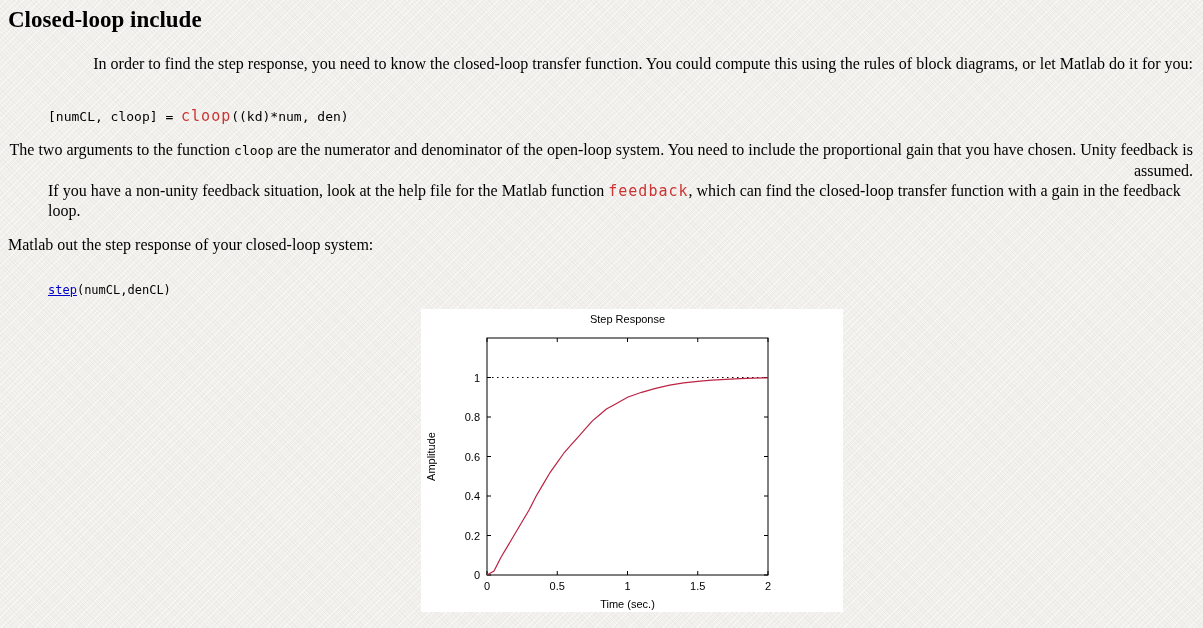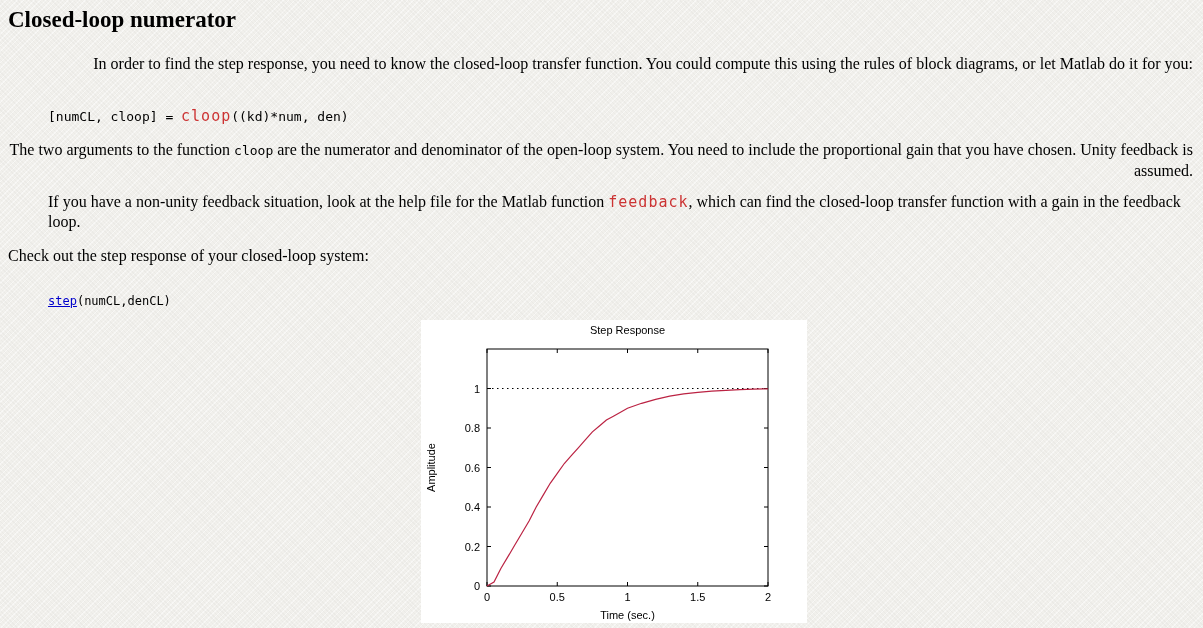--- a/index.html
+++ b/index.html
@@ -14,42 +14,42 @@
   }
   .h1{
     margin:6px 0 0 8px;
     font-size:23px;font-weight:bold;line-height:28px;
     font-family:"Liberation Serif", serif;
   }
   .p{margin:0 10px 0 8px;line-height:20px;}
   .p1{margin-top:20px;text-align:right;}
   .codeline{margin:34px 0 0 48px;font-family:"DejaVu Sans Mono","Liberation Mono",monospace;font-size:13px;line-height:16px;}
   .p2{margin-top:15px;text-align:right;}
-  .p3{margin-top:11px;margin-left:48px;}
+  .p3{margin-top:0;margin-left:48px;}
   .p4{margin-top:14px;}
   .codeline2{margin:27px 0 3px 48px;font-family:"DejaVu Sans Mono","Liberation Mono",monospace;font-size:12px;line-height:17px;}
-  .fig{margin:10px 0 0 421px;width:386px;height:303px;background:#ffffff;}
+  .fig{margin:10px 0 0 421px;width:422px;height:303px;background:#ffffff;}
   .mono{font-family:"DejaVu Sans Mono","Liberation Mono",monospace;font-size:13px;}
   .fnred{font-family:"DejaVu Sans Mono","Liberation Mono",monospace;font-size:15px;letter-spacing:1px;}
   a.steplink{text-decoration:underline;cursor:pointer;}
 </style>
 </head>
 <body>
 
-<h1 class="h1">Closed-loop numerator</h1>
+<h1 class="h1">Closed-loop include</h1>
 
 <p class="p p1">In order to find the step response, you need to know the closed-loop transfer function. You could compute this using the rules of block diagrams, or let Matlab do it for you:</p>
 
 <div class="codeline"><span>[numCL, cloop] = </span><span class="fnred" id="fn1" style="color: rgb(204, 51, 51);">cloop</span><span>((kd)*num, den)</span></div>
 
 <p class="p p2"><span>The two arguments to the function </span><span class="mono">cloop</span><span> are the numerator and denominator of the open-loop system. You need to include the proportional gain that you have chosen. Unity feedback is assumed.</span></p>
 
 <p class="p p3"><span>If you have a non-unity feedback situation, look at the help file for the Matlab function </span><span class="fnred" id="fn2" style="color: rgb(204, 51, 51);">feedback</span><span>, which can find the closed-loop transfer function with a gain in the feedback loop.</span></p>
 
-<p class="p p4">Check out the step response of your closed-loop system:</p>
+<p class="p p4">Matlab out the step response of your closed-loop system:</p>
 
 <div class="codeline2"><a class="steplink" id="steplink" style="color: rgb(0, 0, 204);">step</a><span>(numCL,denCL)</span></div>
 
 <div class="fig" id="figure"><svg width="386" height="303" style="background: rgb(255, 255, 255);">
       <rect x="66" y="29" width="281" height="237" fill="none" stroke="#000" stroke-width="1"></rect>
       <line x1="66" y1="266" x2="66" y2="262" stroke="#000"></line>
       <line x1="66" y1="29" x2="66" y2="33" stroke="#000"></line>
       <line x1="136.25" y1="266" x2="136.25" y2="262" stroke="#000"></line>
       <line x1="136.25" y1="29" x2="136.25" y2="33" stroke="#000"></line>
       <line x1="206.5" y1="266" x2="206.5" y2="262" stroke="#000"></line>

